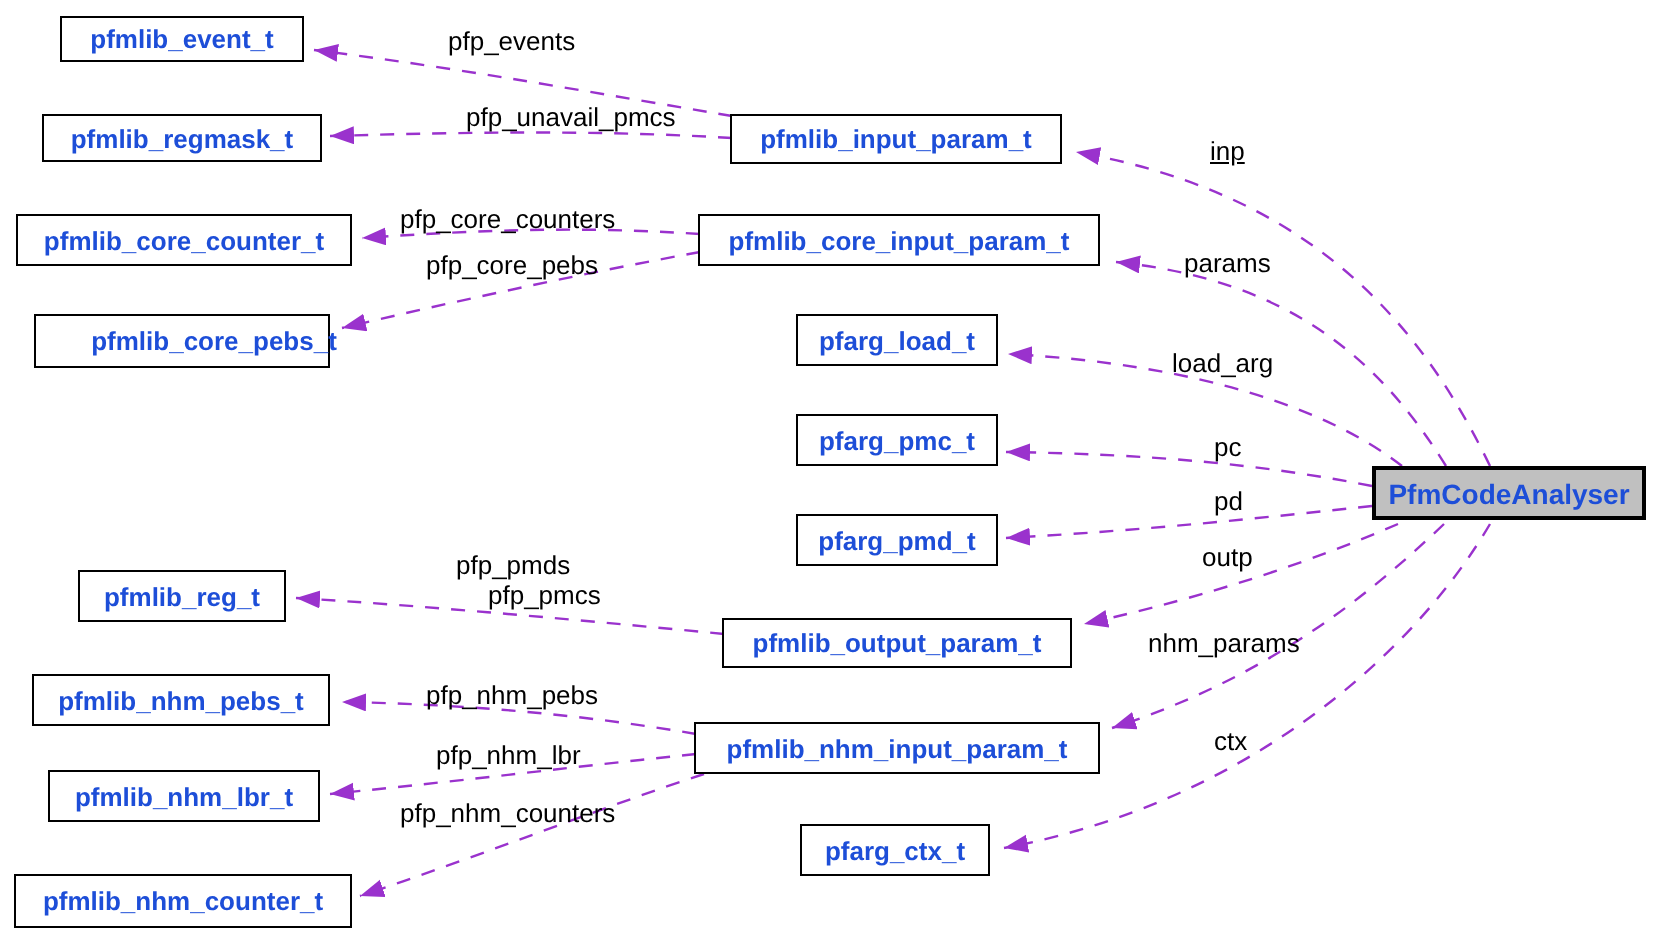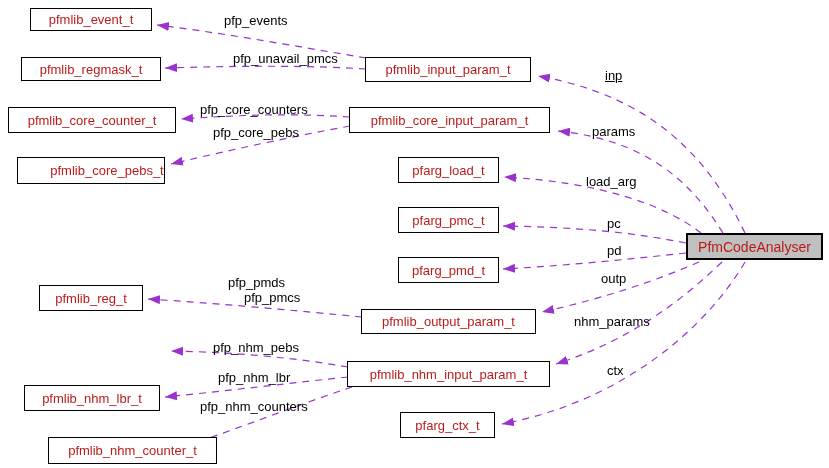--- a/index.html
+++ b/index.html
@@ -16,28 +16,29 @@
     stroke: var(--edge-color, #9a32cd);
     stroke-width: 1.2;
     stroke-dasharray: 7 6;
   }
   .arrowhead { fill: var(--edge-color, #9a32cd); }
   .node {
     position: absolute;
     box-sizing: border-box;
     background: var(--node-fill, #ffffff);
     border: 1px solid var(--border-color, #000000);
-    color: #b91c1c;
+    color: #1d4ed8;
     font-size: 13px;
     text-align: left;
     display: flex;
     align-items: center;
     justify-content: center;
     white-space: nowrap;
     cursor: pointer;
+    font-weight: bold;
   }
   .node.main {
     background: var(--main-fill, #c0c0c0);
     border-width: 2px;
     font-size: 14px;
     cursor: default;
   }
   .edge-label {
     position: absolute;
     color: #000;
@@ -73,22 +74,23 @@
     <path class="edge" marker-end="url(#arr)" d="M699,262 C655,281 605,298 542,312"></path>
     <path class="edge" marker-end="url(#arr)" d="M722,262 C680,302 630,340 556,364"></path>
     <path class="edge" marker-end="url(#arr)" d="M745,262 C705,330 620,402 502,424"></path>
   </svg>
 
   <div class="node" style="left:30px; top:8px; width:122px; height:23px;">pfmlib_event_t</div>
   <div class="node" style="left:21px; top:57px; width:140px; height:24px;">pfmlib_regmask_t</div>
   <div class="node" style="left:8px; top:107px; width:168px; height:26px;">pfmlib_core_counter_t</div>
   <div class="node" style="left:17px; top:157px; width:148px; height:27px;padding-left:32px;">pfmlib_core_pebs_t</div>
   <div class="node" style="left:39px; top:285px; width:104px; height:26px;">pfmlib_reg_t</div>
+  <div class="node" style="left:16px; top:337px; width:149px; height:26px;">pfmlib_nhm_pebs_t</div>
   <div class="node" style="left:24px; top:385px; width:136px; height:26px;">pfmlib_nhm_lbr_t</div>
-  <div class="node" style="left:7px; top:437px; width:169px; height:27px;margin-left:41px;">pfmlib_nhm_counter_t</div>
+  <div class="node" style="left:7px; top:437px; width:169px; height:27px;">pfmlib_nhm_counter_t</div>
 
   <div class="node" style="left:365px; top:57px; width:166px; height:25px;">pfmlib_input_param_t</div>
   <div class="node" style="left:349px; top:107px; width:201px; height:26px;">pfmlib_core_input_param_t</div>
   <div class="node" style="left:398px; top:157px; width:101px; height:26px;">pfarg_load_t</div>
   <div class="node" style="left:398px; top:207px; width:101px; height:26px;">pfarg_pmc_t</div>
   <div class="node" style="left:398px; top:257px; width:101px; height:26px;">pfarg_pmd_t</div>
   <div class="node" style="left:361px; top:309px; width:175px; height:25px;">pfmlib_output_param_t</div>
   <div class="node" style="left:347px; top:361px; width:203px; height:26px;">pfmlib_nhm_input_param_t</div>
   <div class="node" style="left:400px; top:412px; width:95px; height:26px;">pfarg_ctx_t</div>
 

